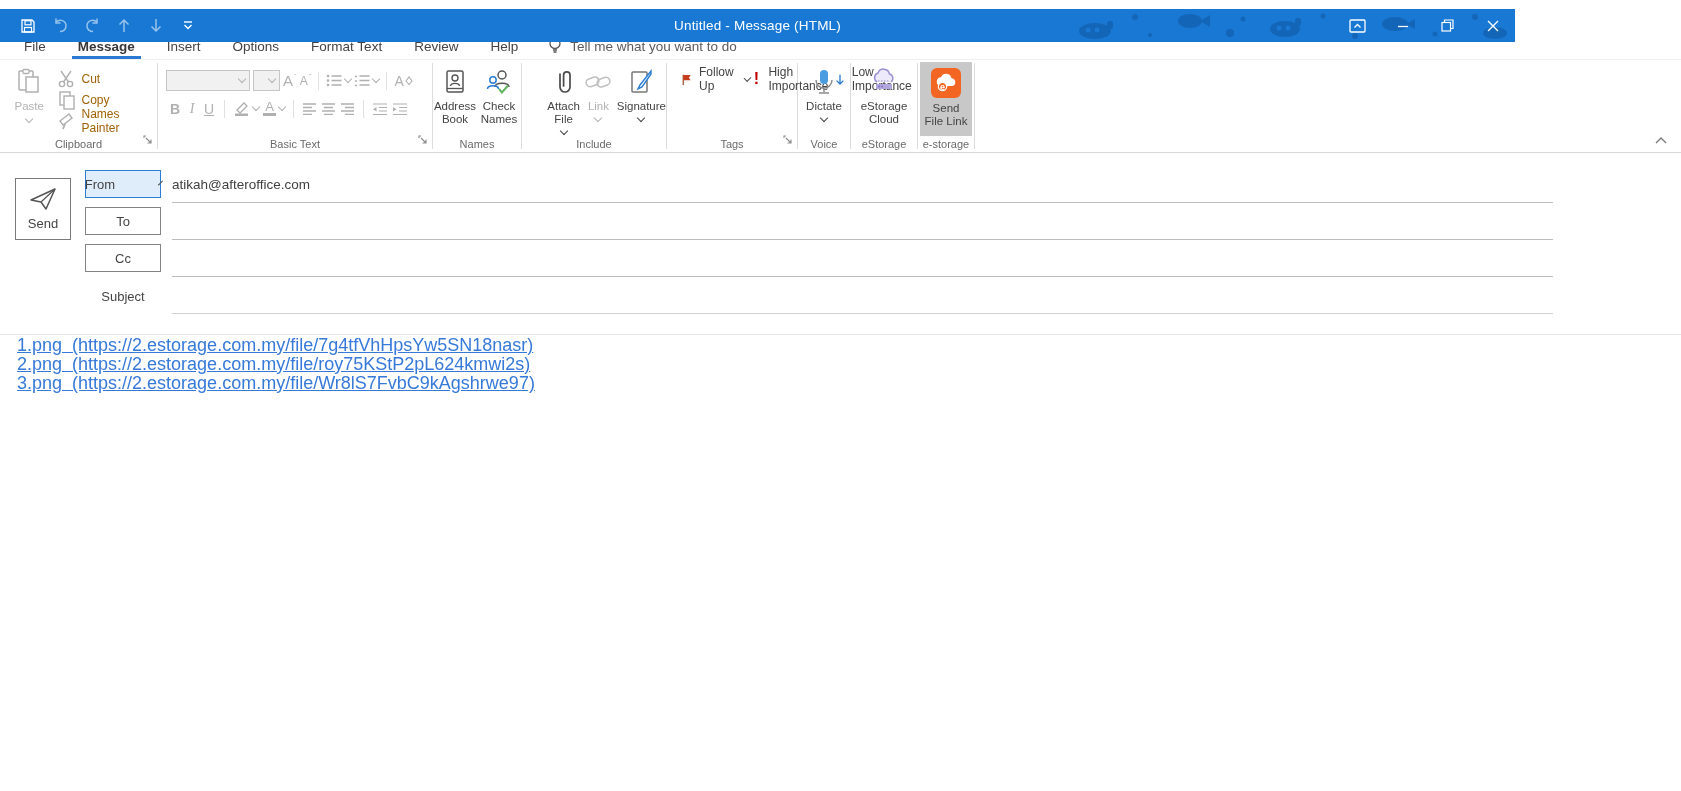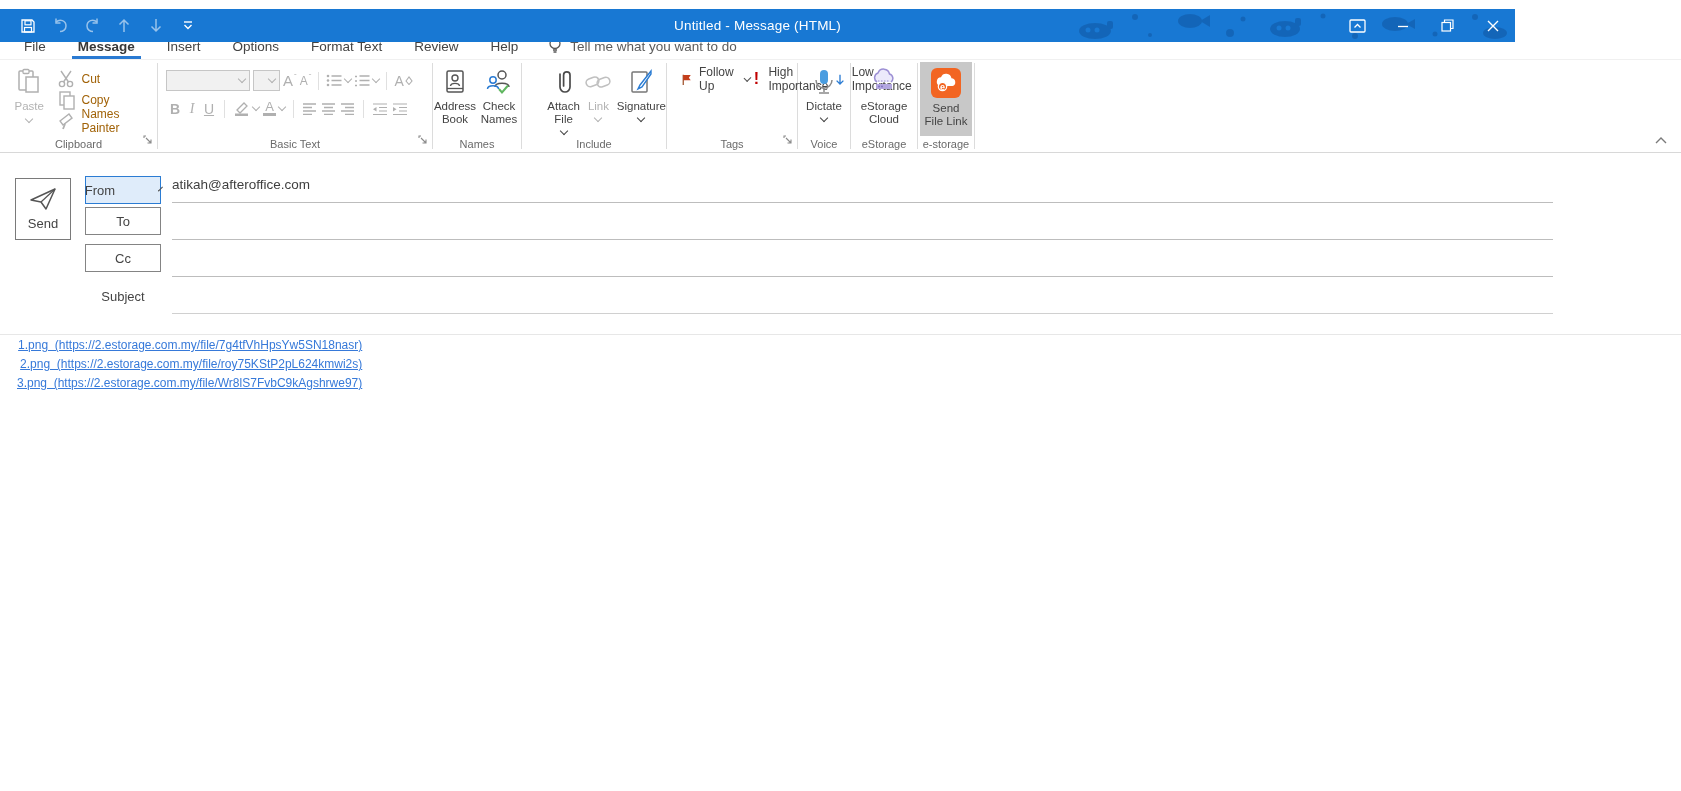--- a/index.html
+++ b/index.html
@@ -40,30 +40,30 @@
   .icon18{width:20px;height:20px;flex:none;}
   .icon28{width:28px;height:28px;}
   .selbox{height:21px;border:1px solid #c6c6c6;background:#f1f1f1;display:flex;align-items:center;justify-content:flex-end;padding:0 4px;color:#b0b0b0;}
   .btxt-icon{display:inline-flex;align-items:center;justify-content:center;color:#b0b0b0;font-size:14px;height:21px;}
   .vline{width:1px;height:18px;background:#e0e0e0;margin:0 4px;}
   .tagrow{display:flex;align-items:center;gap:6px;font-size:12px;color:#444;height:22px;}
   
   .msghead{position:absolute;top:153px;left:0;width:1681px;height:181px;background:#fff;}
   .sendbtn{position:absolute;left:15px;top:25px;width:56px;height:62px;border:1px solid #7a7a7a;display:flex;flex-direction:column;align-items:center;justify-content:center;gap:5px;font-size:13px;color:#444;background:#fff;}
   .fieldbtn{position:absolute;left:85px;width:76px;height:28px;display:flex;align-items:center;justify-content:center;gap:7px;font-size:13px;color:#444;background:#fff;border:1px solid #848484;}
-  .frombtn{top:23px;background:#dfecfa;border:1.5px solid #2b7cd3;gap:45px;}
+  .frombtn{top:17px;background:#dfecfa;border:1.5px solid #2b7cd3;gap:45px;}
   .tobtn{top:54px;}
   .ccbtn{top:91px;}
   .subjlabel{position:absolute;left:85px;top:129px;width:76px;height:28px;display:flex;align-items:center;justify-content:center;font-size:13px;color:#444;}
   .fieldline{position:absolute;left:172px;width:1381px;height:1px;background:#bdbdbd;}
   .fromvalue{position:absolute;left:172px;top:17px;height:28px;display:flex;align-items:center;font-size:13.5px;color:#404040;}
   .bodydivider{position:absolute;top:334px;left:0;width:1681px;height:1px;background:#e7e7e7;}
   
   .mailbody{position:absolute;top:336px;left:17px;}
-  .flink{display:block;font-size:12px;line-height:19px;color:#3679d9;text-decoration:underline;white-space:pre;cursor:pointer;text-align:right;}
+  .flink{display:block;font-size:18px;line-height:19px;color:#3679d9;text-decoration:underline;white-space:pre;cursor:pointer;}
   .collapse-ribbon{position:absolute;right:14px;bottom:4px;color:#7a7a7a;}
 </style>
 </head>
 <body>
 
 <div class="titlebar">
   <svg class="tb-pattern" width="460" height="33" viewBox="0 0 460 33">
     <g fill="#10549e" opacity="0.5">
       <ellipse cx="40" cy="22" rx="16" ry="8"></ellipse>
         <circle cx="33" cy="21" r="2.5" fill="#1878d3"></circle>

